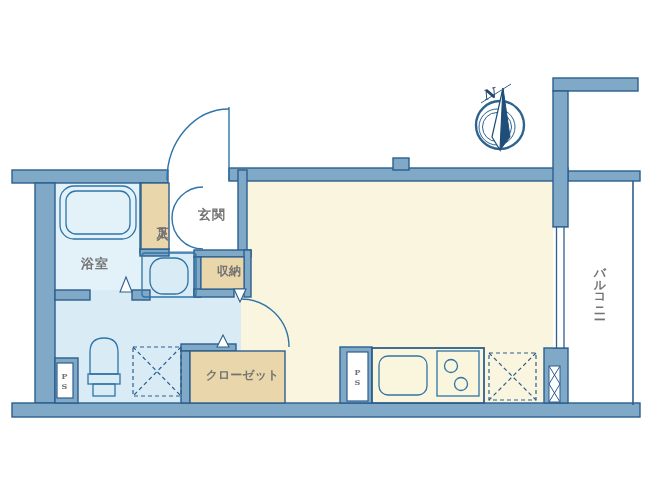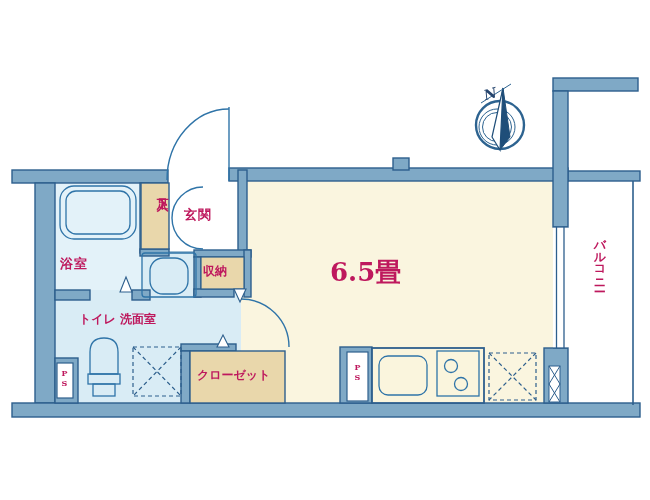--- a/index.html
+++ b/index.html
@@ -1,19 +1,19 @@
 <!DOCTYPE html>
 <html><head>
 <meta charset="utf-8">
 <style>
   html,body{margin:0;padding:0;background:#fff;}
   #plan{position:relative;width:650px;height:500px;background:#ffffff;overflow:hidden;
         font-family:"DejaVu Serif","Liberation Serif",serif;}
   #plan svg{position:absolute;left:0;top:0;}
-  .lbl{position:absolute;color:#be185d;line-height:1.15;
+  .lbl{position:absolute;color:#737373;text-align:center;line-height:1.15;
        font-family:"DejaVu Serif","Liberation Serif",serif;}
   .vert{writing-mode:vertical-rl;text-orientation:upright;}
   .room-lg{font-size:26px;font-weight:600;letter-spacing:2px;}
   .room-md{font-size:13px;font-weight:600;letter-spacing:1px;}
   .room-sm{font-size:12px;font-weight:600;margin-left:7px;}
   .ps{font-size:8px;font-weight:700;line-height:1.05;letter-spacing:0;}
 </style>
 </head>
 <body>
 
@@ -129,19 +129,17 @@
     <polygon points="503,88 492,137 500,150" fill="#ffffff" stroke="#1f4e79" stroke-width="1.2"></polygon>
     <line x1="481" y1="103" x2="511" y2="84" stroke="#2d6390" stroke-width="1"></line>
     <text x="484" y="99" font-size="14" font-style="italic" font-weight="700" fill="#26456e" font-family="DejaVu Serif, Liberation Serif, serif" transform="rotate(-16 489 94)">N</text>
   </g>
 </svg>
 
   <div class="lbl room-md" style="left:60px;top:258px;width:70px;font-family:Liberation Mono, monospace;">浴室</div>
   <div class="lbl room-sm vert" style="left:148px;top:189px;height:58px;">下足入</div>
   <div class="lbl room-md" style="left:184px;top:208px;width:56px;">玄関</div>
   <div class="lbl room-sm" style="left:196px;top:265px;width:52px;">収納</div>
-  <div class="lbl room-sm" style="left:72px;top:313px;width:140px;">トイレ 洗面室</div>
   <div class="lbl room-sm" style="left:190px;top:369px;width:91px;">クローゼット</div>
-  <div class="lbl room-lg" style="left:330px;top:258px;width:140px;letter-spacing:0;">6.5畳</div>
   <div class="lbl room-sm vert" style="left:585px;top:230px;height:110px;">バルコニー</div>
   <div class="lbl ps vert" style="left:60px;top:368px;height:26px;">PS</div>
   <div class="lbl ps vert" style="left:353px;top:362px;height:30px;">PS</div>
 </div>
 
 </body></html>

